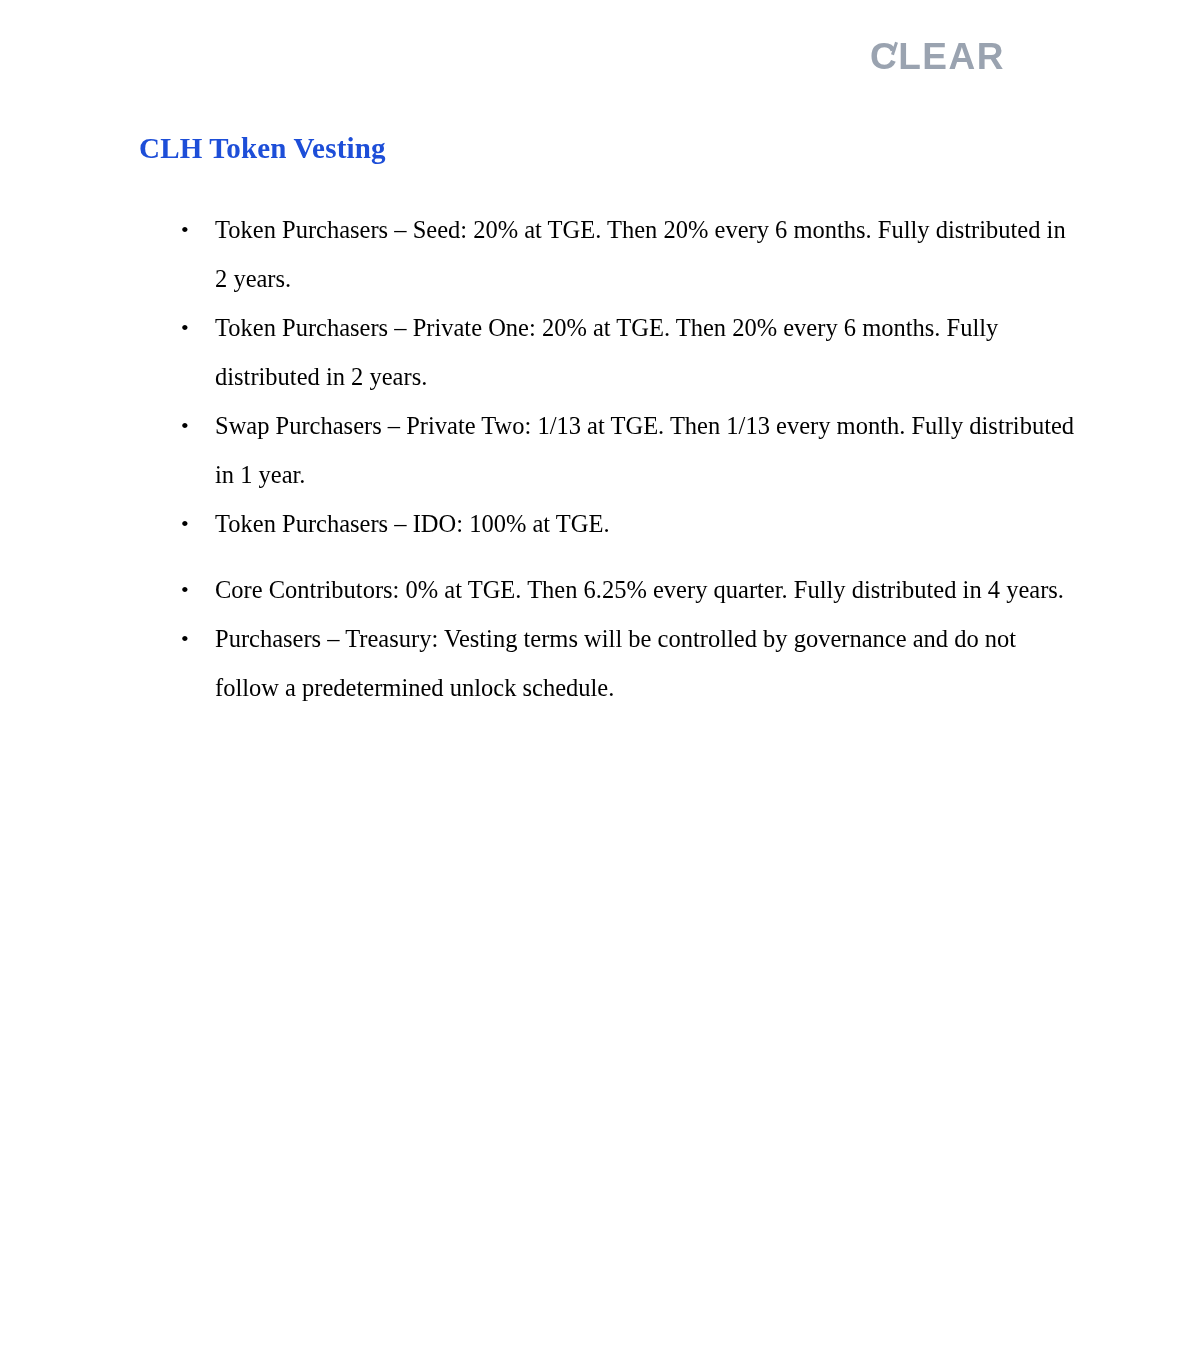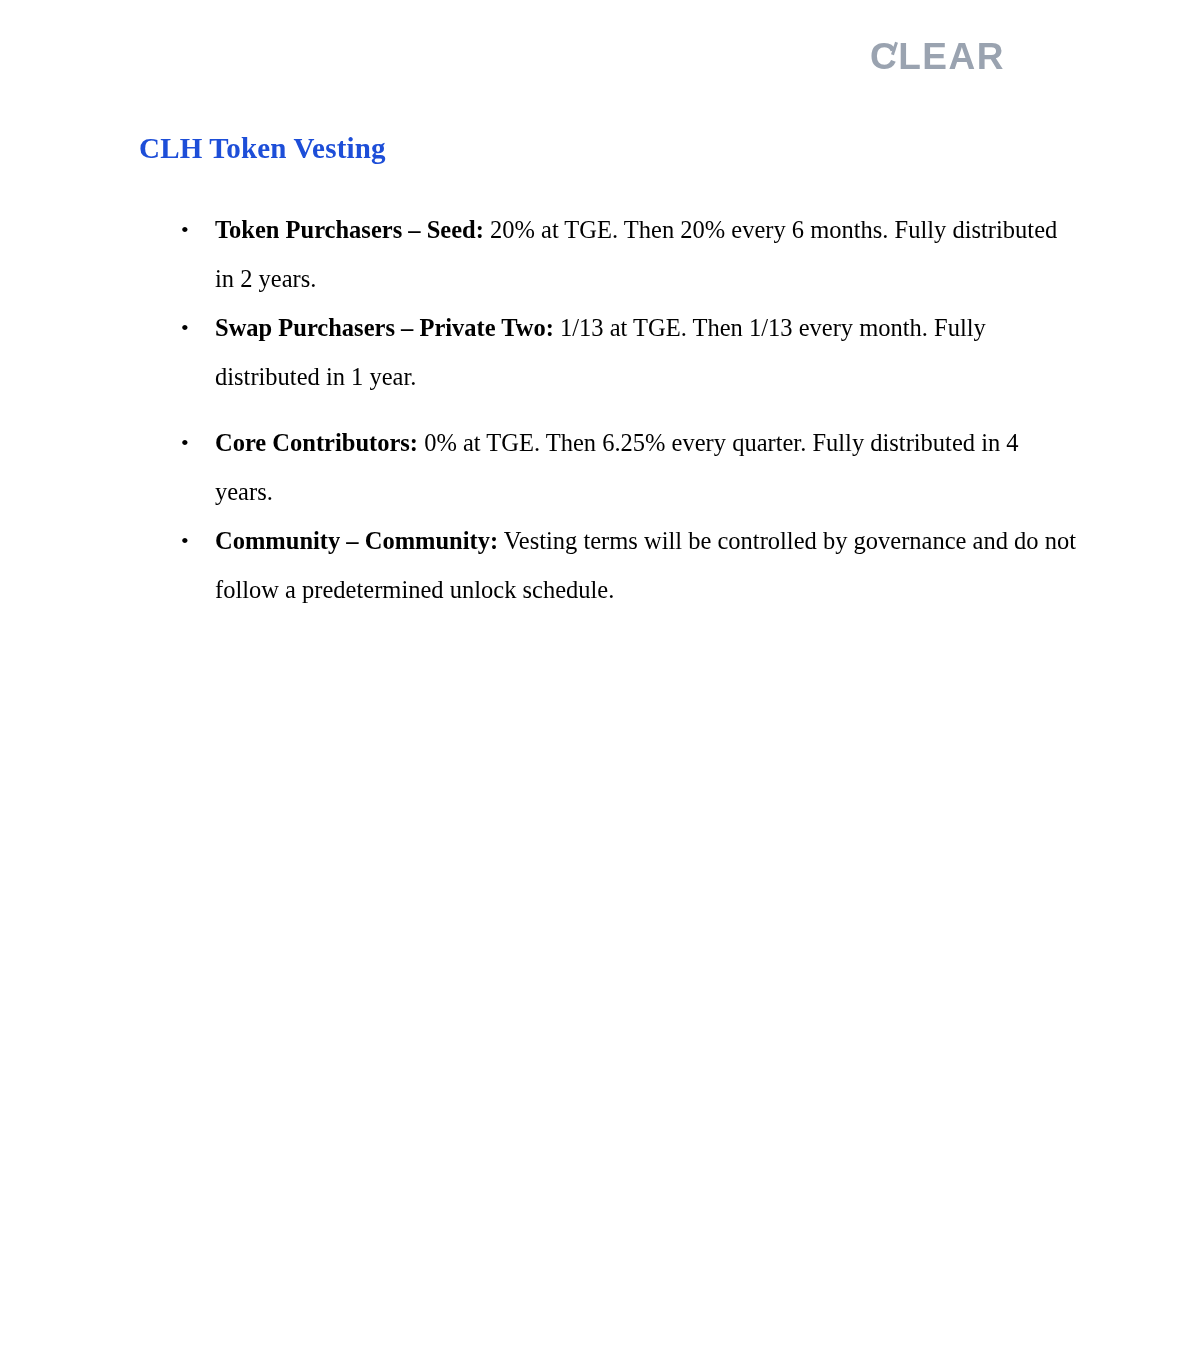--- a/index.html
+++ b/index.html
@@ -83,36 +83,38 @@
   }
   ul.bullets > li::before {
     content: "\2022";
     position: absolute;
     left: 42px;
     top: 0;
     font-size: 22px;
     line-height: 49px;
   }
   ul.bullets > li b {
-    font-weight: bold;
+    font-weight: normal;
   }
 </style>
 </head>
 <body>
 
 <div class="page">
 
   <div class="logo">
     <span class="c-mark">C</span><span>LEAR</span>
   </div>
 
   <h1 class="doc-title">CLH Token Vesting</h1>
 
   <div class="content">
     <ul class="bullets">
         <li><b>Token Purchasers – Seed:</b><span> 20% at TGE. Then 20% every 6 months. Fully distributed in 2 years.</span></li>
+        <li><b>Token Purchasers – Private One:</b><span> 20% at TGE. Then 20% every 6 months. Fully distributed in 2 years.</span></li>
         <li><b>Swap Purchasers – Private Two:</b><span> 1/13 at TGE. Then 1/13 every month. Fully distributed in 1 year.</span></li>
+        <li><b>Token Purchasers – IDO:</b><span> 100% at TGE.</span></li>
         <li class="gap-before"><b>Core Contributors:</b><span> 0% at TGE. Then 6.25% every quarter. Fully distributed in 4 years.</span></li>
-        <li><b>Community – Community:</b><span> Vesting terms will be controlled by governance and do not follow a predetermined unlock schedule.</span></li>
+        <li><b>Purchasers – Treasury:</b><span> Vesting terms will be controlled by governance and do not follow a predetermined unlock schedule.</span></li>
       </ul>
   </div>
 
 </div>
 
 </body></html>

